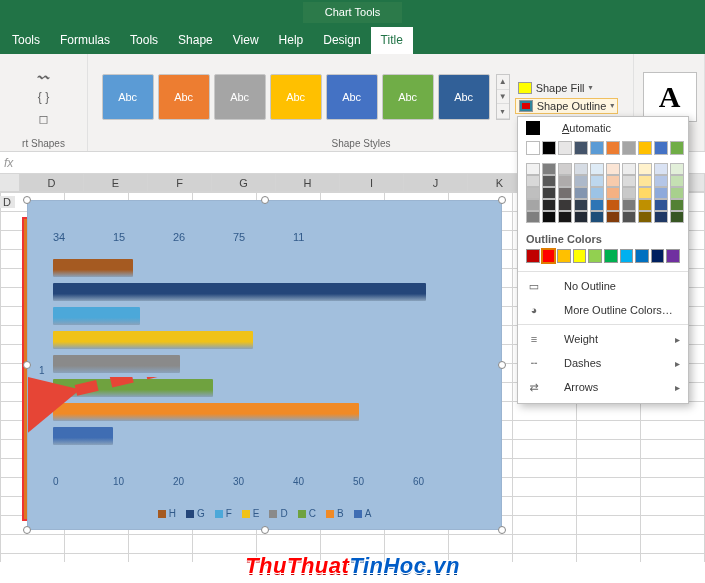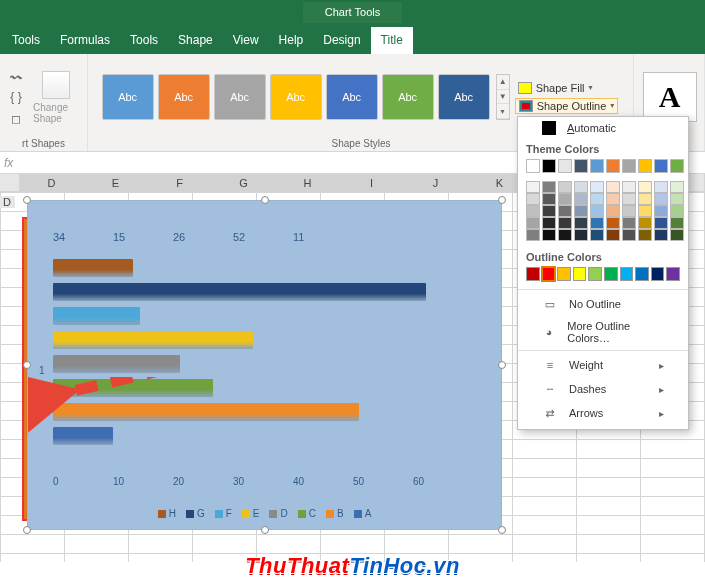--- a/index.html
+++ b/index.html
@@ -78,21 +78,21 @@
 .xaxis span { width: 60px; text-align: left; }
 .legend { position: absolute; bottom: 10px; left: 0; right: 0; display: flex; justify-content: center; gap: 10px; font-size: 10px; color: #315a8a; }
 .legend span { display: flex; align-items: center; gap: 3px; }
 .legend b { width: 8px; height: 8px; display: inline-block; }
 
 
 .arrow-svg { position: absolute; left: 28px; top: 185px; width: 500px; height: 230px; pointer-events: none; }
 
 
 .dd { position: absolute; right: 16px; top: 11px; width: 172px; background: #fff; border: 1px solid #c0c0c0; box-shadow: 3px 3px 8px rgba(0,0,0,.25); z-index: 50; padding-bottom: 4px; }
-.dd-row { display: flex; align-items: center; gap: 11px; padding: 4px 24px; font-size: 11px; color: #333; }
+.dd-row { display: flex; align-items: center; gap: 22px; padding: 4px 8px; font-size: 11px; color: #333; }
 .dd-sw { width: 14px; height: 14px; background: #000; }
 .dd-hdr { font-weight: 600; color: #5a5a5a; padding: 4px 8px 2px; font-size: 11px; }
 .pal { display: grid; grid-template-columns: repeat(10, 14px); gap: 2px; padding: 2px 8px 6px; }
 .pal div { width: 14px; height: 14px; border: 1px solid #bbb; }
 .pal.rows div { height: 12px; }
 .std { display: flex; gap: 2px; padding: 2px 8px 6px; }
 .std div { width: 14px; height: 14px; border: 1px solid #999; }
 .std .sel { outline: 2px solid #e07c00; outline-offset: -1px; }
 .dd hr { border: 0; border-top: 1px solid #e0e0e0; margin: 2px 0; }
 .sub { margin-left: auto; color: #666; font-size: 10px; }
@@ -121,24 +121,20 @@
   <div class="tab ctx active">Title</div>
 </div>
 
 <div class="ribbon">
   <div class="group" style="width:88px">
     <div class="group-body">
       <div style="display:flex;flex-direction:column;gap:0">
         <div class="small-btn">〰</div>
         <div class="small-btn">{ }</div>
         <div class="small-btn">◻</div>
-      </div>
-      <div class="change-shape">
-        <div class="icn"></div>
-        <span>Change Shape</span>
       </div>
     </div>
     <div class="group-label">rt Shapes</div>
   </div>
 
   <div class="group" style="flex:1">
     <div class="group-body">
       <div class="styles-row">
         <div class="style-thumb" style="background:#5b9bd5">Abc</div>
         <div class="style-thumb" style="background:#ed7d31">Abc</div>
@@ -197,21 +193,21 @@
 <div class="grid">
   <div class="grid-lines"></div>
   <div class="rowh">D</div>
   <div class="sel-rect"></div>
 
   <div class="chart-box">
     <div class="datalabels">
       <span>34</span>
       <span>15</span>
       <span>26</span>
-      <span>52</span>
+      <span>75</span>
       <span>11</span>
     </div>
     <div class="plot">
       <span class="ycat">1</span>
       <div class="bars" id="bars">
           <div class="bar" style="top: 4px; width: 18.4615%; background: linear-gradient(rgb(165, 90, 33) 0%, rgb(165, 90, 33) 60%, rgba(0, 0, 0, 0.15) 100%);"></div>
           <div class="bar" style="top: 28px; width: 86.1538%; background: linear-gradient(rgb(36, 70, 122) 0%, rgb(36, 70, 122) 60%, rgba(0, 0, 0, 0.15) 100%);"></div>
           <div class="bar" style="top: 52px; width: 20%; background: linear-gradient(rgb(76, 168, 217) 0%, rgb(76, 168, 217) 60%, rgba(0, 0, 0, 0.15) 100%);"></div>
           <div class="bar" style="top: 76px; width: 46.1538%; background: linear-gradient(rgb(240, 194, 24) 0%, rgb(240, 194, 24) 60%, rgba(0, 0, 0, 0.15) 100%);"></div>
           <div class="bar" style="top: 100px; width: 29.2308%; background: linear-gradient(rgb(138, 138, 138) 0%, rgb(138, 138, 138) 60%, rgba(0, 0, 0, 0.15) 100%);"></div>
@@ -259,21 +255,20 @@
       </defs>
     <line x1="490" y1="-90" x2="20" y2="20" stroke="#e64536" stroke-width="11" stroke-dasharray="22 14" marker-end="url(#ah)"></line>
   </svg>
 </div>
 
 <div class="dd" style="top:116px">
   <div class="dd-row">
     <span class="dd-sw"></span>
     <span><u>A</u><span></span>utomatic</span>
   </div>
-  <div class="dd-hdr">Theme Colors</div>
   <div class="pal" id="theme1">
       <div style="background: rgb(255, 255, 255);"></div>
       <div style="background: rgb(0, 0, 0);"></div>
       <div style="background: rgb(231, 230, 230);"></div>
       <div style="background: rgb(68, 84, 106);"></div>
       <div style="background: rgb(91, 155, 213);"></div>
       <div style="background: rgb(237, 125, 49);"></div>
       <div style="background: rgb(165, 165, 165);"></div>
       <div style="background: rgb(255, 192, 0);"></div>
       <div style="background: rgb(68, 114, 196);"></div>

